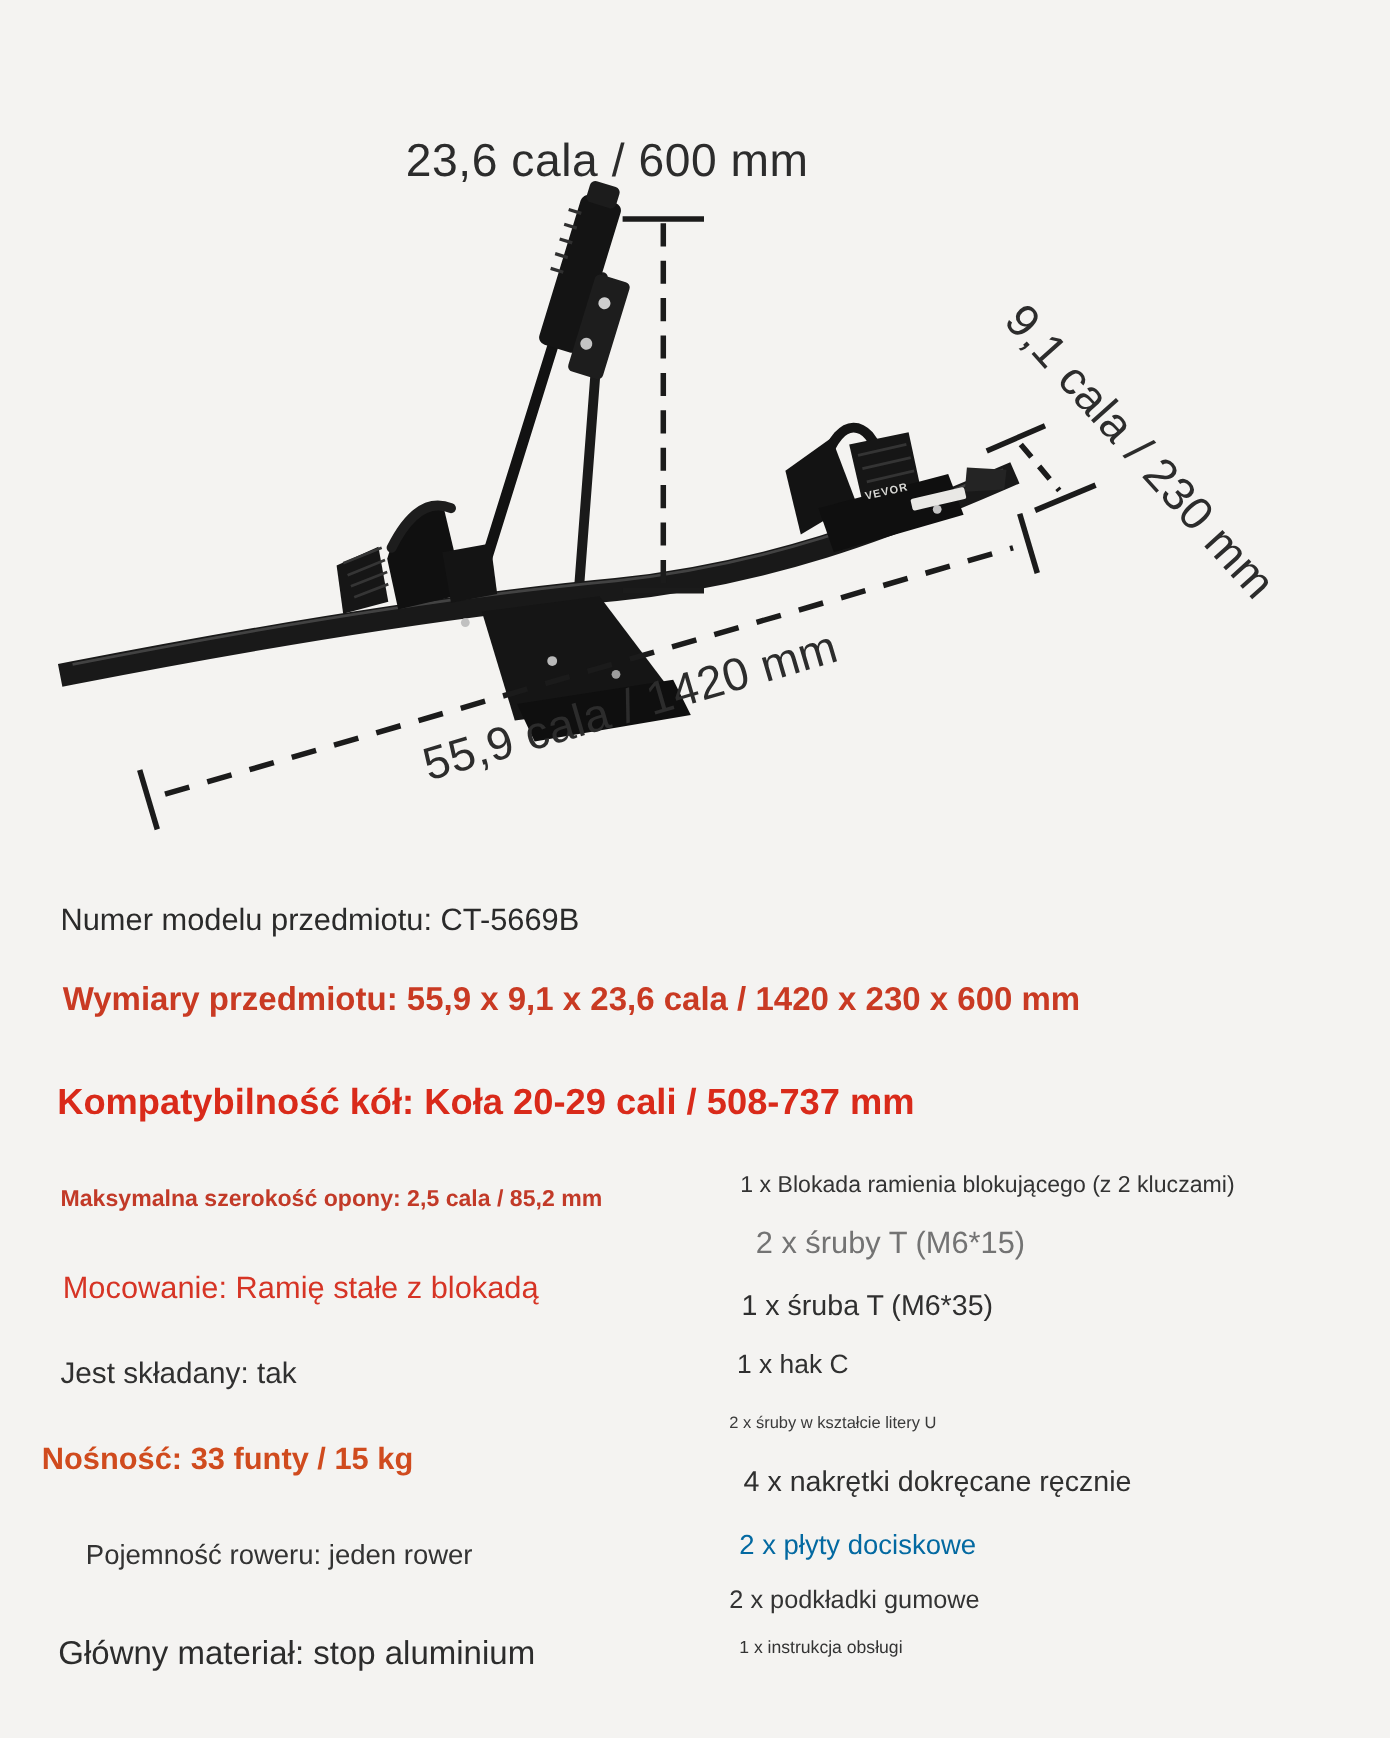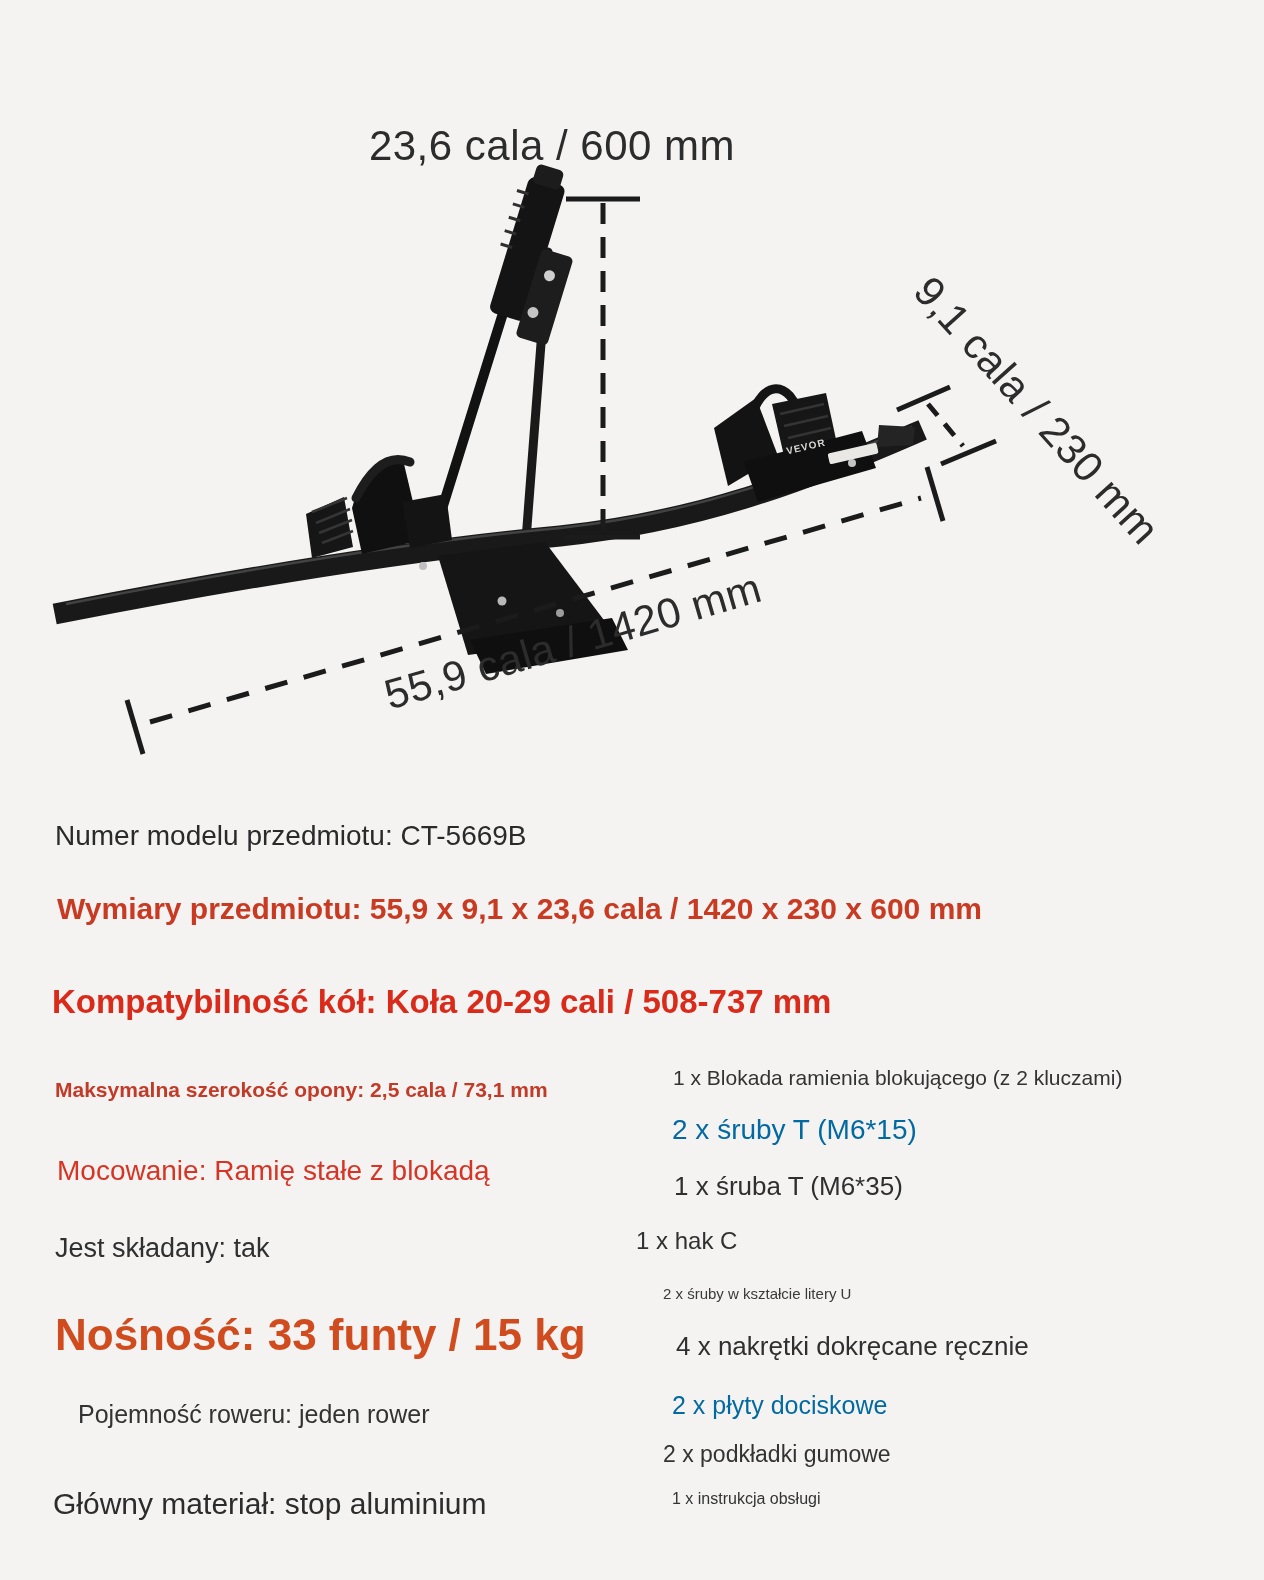--- a/index.html
+++ b/index.html
@@ -16,28 +16,28 @@
   .brand-label{font-size:10px;fill:#d8d8d5;font-weight:700;letter-spacing:1px;}
 
   .line{position:absolute;white-space:nowrap;line-height:1.15;}
   
   .s-model    {left:55px; top:820px; font-size:28px; color:#2a2a2a;}
   .s-dims     {left:57px; top:892px; font-size:30px; color:#c93a23; font-weight:600;}
   .s-compat   {left:52px; top:983px; font-size:33px; color:#d92a1a; font-weight:600;}
   .s-tire     {left:55px; top:1078px;font-size:21px; color:#c23a28; font-weight:600;}
   .s-mount    {left:57px; top:1155px;font-size:28px; color:#d63425; font-weight:500;}
   .s-fold     {left:55px; top:1233px;font-size:27px; color:#303030;}
-  .s-load     {left:55px; top:1310px;font-size:44px; color:#d04b1e; font-weight:600;}
+  .s-load     {left:38px; top:1310px;font-size:28px; color:#d04b1e; font-weight:600;}
   .s-bike     {left:52px; top:1400px;font-size:25px; color:#333333;margin-left:26px;}
   .s-material {left:53px; top:1487px;font-size:30px; color:#2c2c2c; font-weight:500;}
   
   .p-lock     {left:673px;top:1066px;font-size:21px; color:#333333;}
-  .p-t15      {left:672px;top:1114px;font-size:28px; color:#0369a1;}
+  .p-t15      {left:687px;top:1114px;font-size:28px; color:#737373;}
   .p-t35      {left:674px;top:1172px;font-size:26px; color:#2f2f2f;}
-  .p-hook     {left:636px;top:1227px;font-size:24px; color:#303030;text-align:right;}
+  .p-hook     {left:670px;top:1227px;font-size:24px; color:#303030;text-align:right;}
   .p-u        {left:663px;top:1285px;font-size:15px; color:#3a3a3a;}
   .p-nuts     {left:676px;top:1332px;font-size:26px; color:#2f2f2f;text-align:right;}
   .p-plates   {left:672px;top:1391px;font-size:25px; color:#0369a1;}
   .p-pads     {left:663px;top:1441px;font-size:23px; color:#333333;}
   .p-manual   {left:672px;top:1490px;font-size:16px; color:#333333;}
 </style>
 </head>
 <body>
 
 <div class="stage">
@@ -115,21 +115,21 @@
         <line x1="150" y1="722" x2="921" y2="498" stroke-width="5" stroke-dasharray="23 17"></line>
         <line x1="927" y1="467" x2="943" y2="521" stroke-width="5"></line>
         <text class="dim-label" x="577" y="655" text-anchor="middle" stroke="none" transform="rotate(-16.3 577 655)">55,9 cala / 1420 mm</text>
       </g>
     </g>
   </svg>
 
   <div class="line s-model">Numer modelu przedmiotu: CT-5669B</div>
   <div class="line s-dims">Wymiary przedmiotu: 55,9 x 9,1 x 23,6 cala / 1420 x 230 x 600 mm</div>
   <div class="line s-compat">Kompatybilność kół: Koła 20-29 cali / 508-737 mm</div>
-  <div class="line s-tire">Maksymalna szerokość opony: 2,5 cala / 73,1 mm</div>
+  <div class="line s-tire">Maksymalna szerokość opony: 2,5 cala / 85,2 mm</div>
   <div class="line s-mount">Mocowanie: Ramię stałe z blokadą</div>
   <div class="line s-fold">Jest składany: tak</div>
   <div class="line s-load">Nośność: 33 funty / 15 kg</div>
   <div class="line s-bike">Pojemność roweru: jeden rower</div>
   <div class="line s-material">Główny materiał: stop aluminium</div>
 
   <div class="line p-lock">1 x Blokada ramienia blokującego (z 2 kluczami)</div>
   <div class="line p-t15">2 x śruby T (M6*15)</div>
   <div class="line p-t35">1 x śruba T (M6*35)</div>
   <div class="line p-hook">1 x hak C</div>

